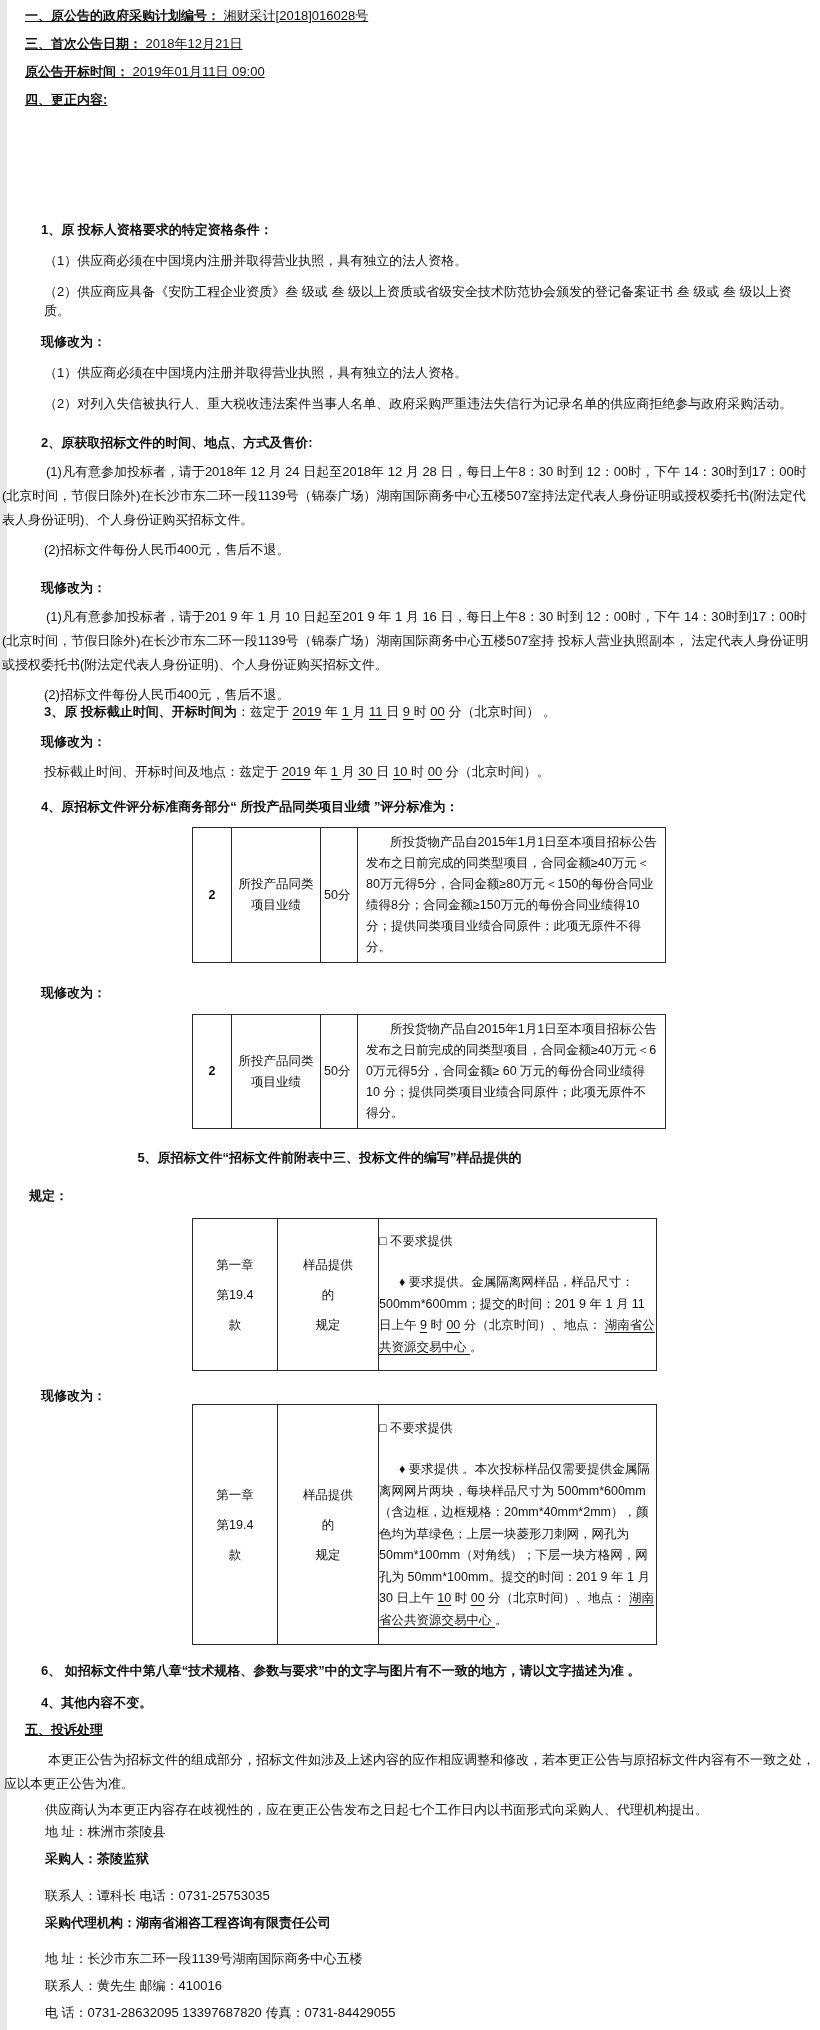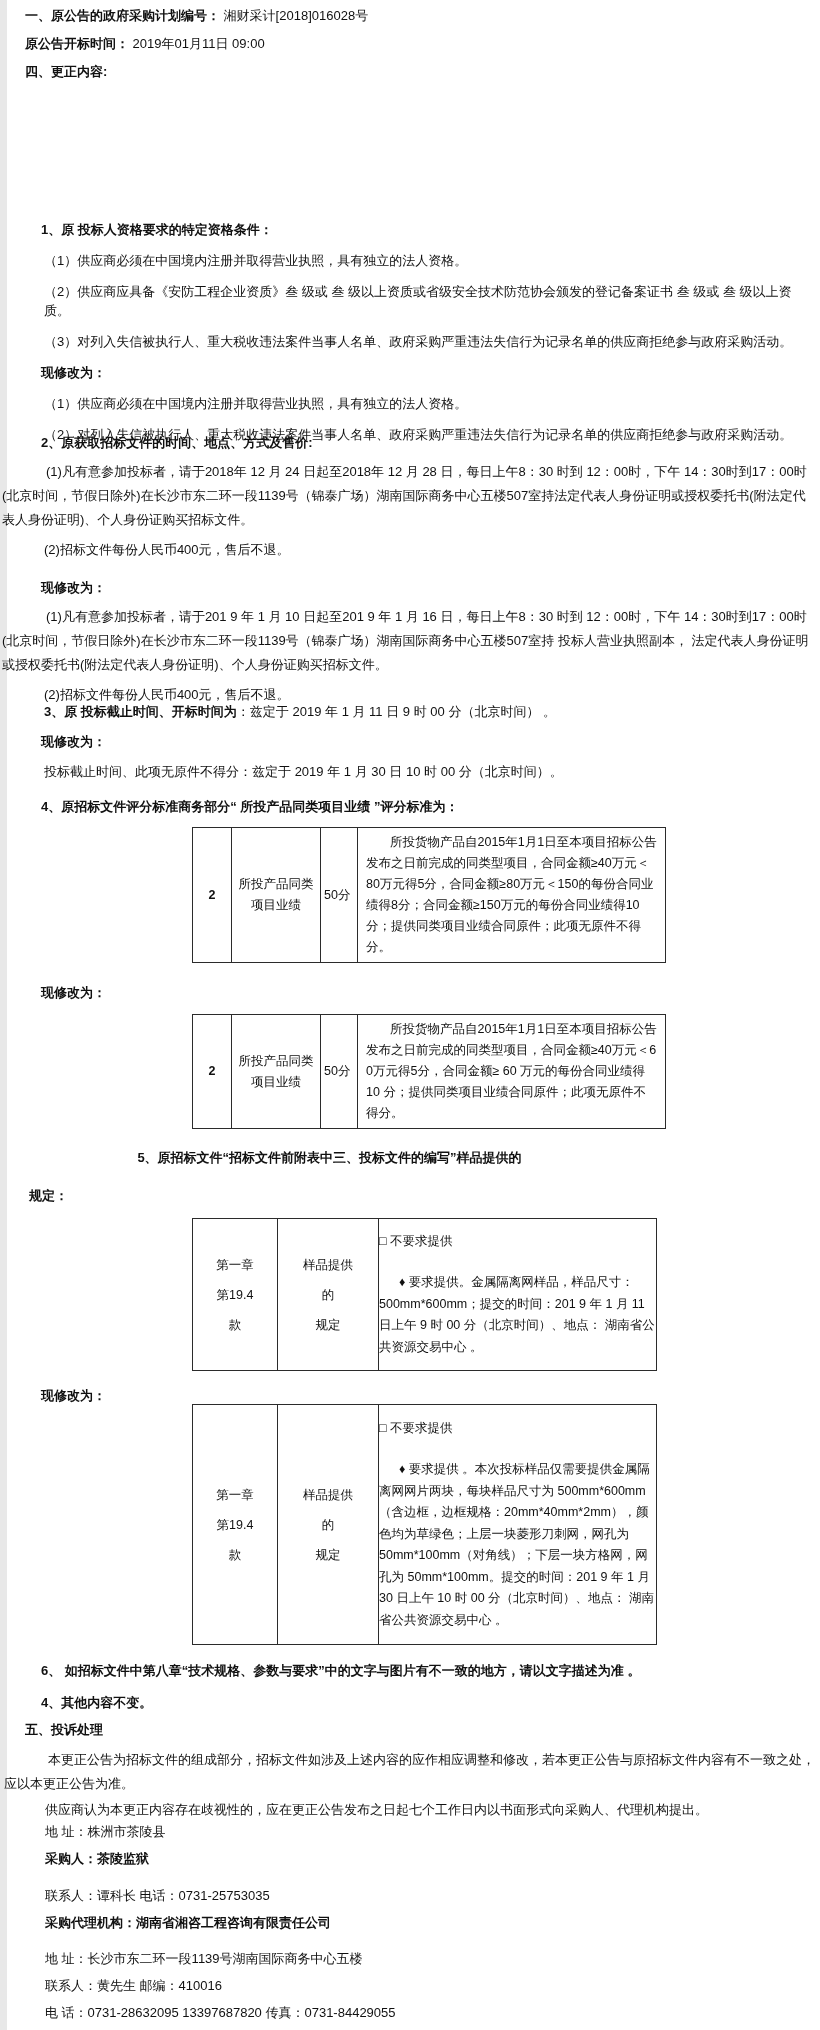--- a/index.html
+++ b/index.html
@@ -2,22 +2,22 @@
 <html><head>
 <meta charset="utf-8">
 <style>
   html,body{margin:0;padding:0;background:#fff;}
   .page{position:relative;width:820px;height:2030px;background:#ffffff;overflow:hidden;
         font-family:"Liberation Sans","DejaVu Sans",sans-serif;color:#111;font-size:13px;}
   .edge{position:absolute;left:0;top:0;width:7px;height:2030px;background:#e8e8e8;}
   .abs{position:absolute;}
   p{margin:0;}
   .b{font-weight:bold;}
-  .u{text-underline-offset:3px;}
-  .tline{line-height:19px;margin:0 0 9px 25px;font-weight:bold;}
+  .u{text-decoration:underline;text-underline-offset:3px;}
+  .tline{line-height:19px;margin:0 0 9px 25px;font-weight:bold;text-decoration:underline;}
   .tline .val{font-weight:normal;}
   .h2{margin-left:41px;font-weight:bold;line-height:19px;}
   .row{margin-left:44px;line-height:19px;}
   .mb12{margin-bottom:12px;}
   .mb8{margin-bottom:8px;}
   .mb11{margin-bottom:11px;}
   .mb19{margin-bottom:19px;}
   .para{line-height:24px;text-indent:44px;margin:0 6px 8px 2px;}
   .center-title{width:659px;text-align:center;font-weight:bold;line-height:19px;}
   .left-title{margin-left:25px;font-weight:bold;line-height:19px;}
@@ -39,47 +39,47 @@
   .contact-line{margin-left:45px;line-height:19px;}
 </style>
 </head>
 <body>
 
 <div class="page">
   <div class="edge"></div>
 
   <div class="abs" style="top:6px;left:0;width:812px;">
     <p class="tline"><span>一、原公告的政府采购计划编号：</span><span class="val"> 湘财采计[2018]016028号</span></p>
+    <p class="tline"><span>三、首次公告日期：</span><span class="val"> 2018年12月21日</span></p>
     <p class="tline"><span>原公告开标时间：</span><span class="val">  2019年01月11日  09:00</span></p>
     <p class="tline">四、更正内容:</p>
   </div>
 
   <div class="abs" style="top:220px;left:0;width:816px;">
     <p class="h2 mb12">1、原 投标人资格要求的特定资格条件：</p>
     <p class="row mb12">（1）供应商必须在中国境内注册并取得营业执照，具有独立的法人资格。</p>
     <p class="row mb12">（2）供应商应具备《安防工程企业资质》叁 级或 叁 级以上资质或省级安全技术防范协会颁发的登记备案证书 叁 级或 叁 级以上资质。</p>
-    <p class="row mb12">（3）对列入失信被执行人、重大税收违法案件当事人名单、政府采购严重违法失信行为记录名单的供应商拒绝参与政府采购活动。</p>
     <p class="h2 mb12">现修改为：</p>
     <p class="row mb12">（1）供应商必须在中国境内注册并取得营业执照，具有独立的法人资格。</p>
     <p class="row">（2）对列入失信被执行人、重大税收违法案件当事人名单、政府采购严重违法失信行为记录名单的供应商拒绝参与政府采购活动。</p>
   </div>
 
   <div class="abs" style="top:433px;left:0;width:816px;">
     <p class="h2 mb8">2、原获取招标文件的时间、地点、方式及售价:</p>
     <p class="para">(1)凡有意参加投标者，请于2018年 12 月 24 日起至2018年 12 月 28 日，每日上午8：30 时到 12：00时，下午 14：30时到17：00时(北京时间，节假日除外)在长沙市东二环一段1139号（锦泰广场）湖南国际商务中心五楼507室持法定代表人身份证明或授权委托书(附法定代表人身份证明)、个人身份证购买招标文件。</p>
     <p class="row mb19">(2)招标文件每份人民币400元，售后不退。</p>
     <p class="h2 mb8">现修改为：</p>
     <p class="para">(1)凡有意参加投标者，请于201 9 年 1 月 10 日起至201 9 年 1 月 16 日，每日上午8：30 时到 12：00时，下午 14：30时到17：00时(北京时间，节假日除外)在长沙市东二环一段1139号（锦泰广场）湖南国际商务中心五楼507室持 投标人营业执照副本， 法定代表人身份证明或授权委托书(附法定代表人身份证明)、个人身份证购买招标文件。</p>
     <p class="row">(2)招标文件每份人民币400元，售后不退。</p>
   </div>
 
   <div class="abs" style="top:702px;left:0;width:816px;">
     <p class="row mb11"><span class="b">3、原 投标截止时间、开标时间为</span><span>：兹定于 </span><span class="u">2019</span><span> 年 </span><span class="u"> 1 </span><span> 月 </span><span class="u"> 11 </span><span> 日 </span><span class="u"> 9 </span><span> 时 </span><span class="u">00</span><span> 分（北京时间） 。</span></p>
     <p class="h2 mb11">现修改为：</p>
-    <p class="row"><span>投标截止时间、此项无原件不得分：兹定于 </span><span class="u">2019</span><span> 年 </span><span class="u"> 1 </span><span> 月 </span><span class="u"> 30 </span><span> 日 </span><span class="u"> 10 </span><span> 时 </span><span class="u">00</span><span> 分（北京时间）。</span></p>
+    <p class="row"><span>投标截止时间、开标时间及地点：兹定于 </span><span class="u">2019</span><span> 年 </span><span class="u"> 1 </span><span> 月 </span><span class="u"> 30 </span><span> 日 </span><span class="u"> 10 </span><span> 时 </span><span class="u">00</span><span> 分（北京时间）。</span></p>
   </div>
 
   <p class="abs h2" style="top:797px;left:0;width:770px;">4、原招标文件评分标准商务部分“ 所投产品同类项目业绩 ”评分标准为：</p>
 
   <table class="t-small abs" style="top:827px;left:192px;height:136px;">
     <tbody>
         <tr>
       <td class="td-no">2</td>
       <td class="td-item">所投产品同类项目业绩</td>
       <td class="td-score">50分</td>

